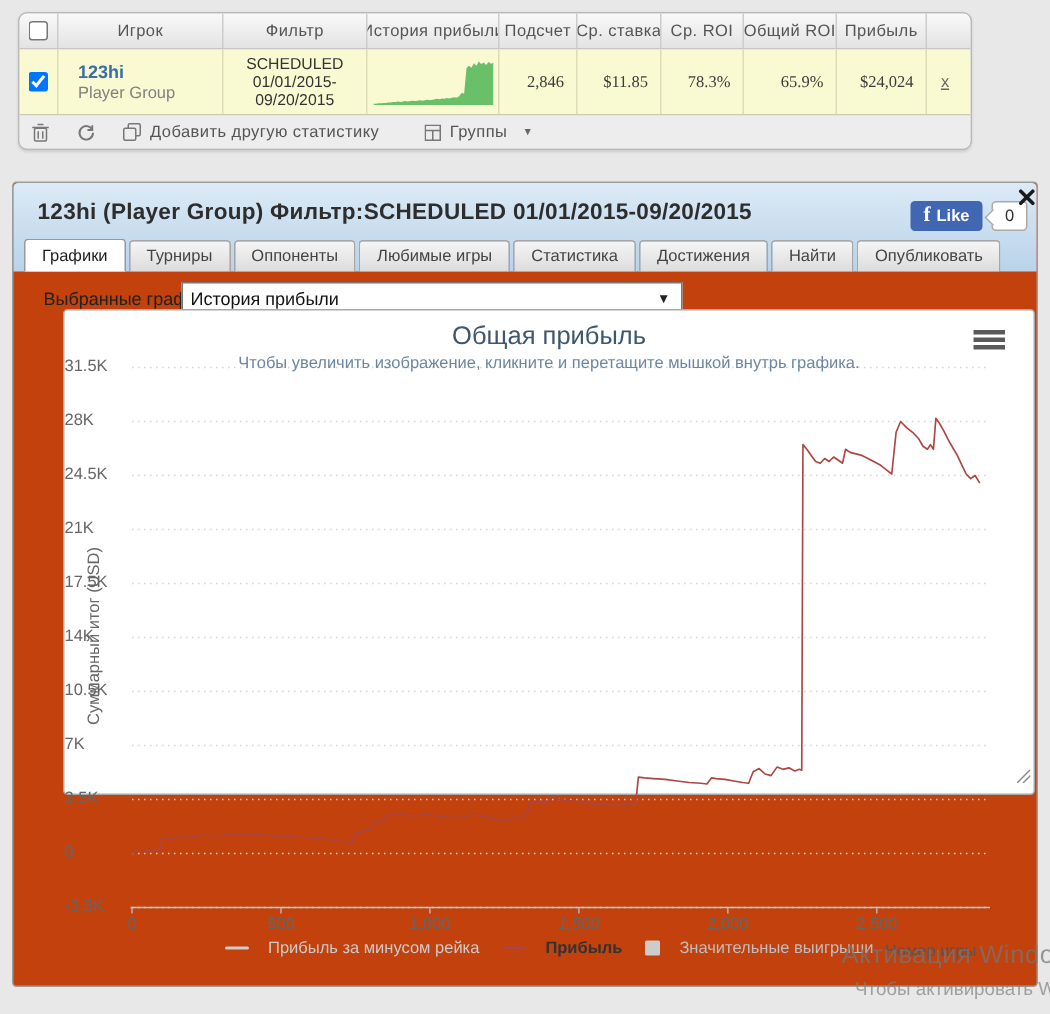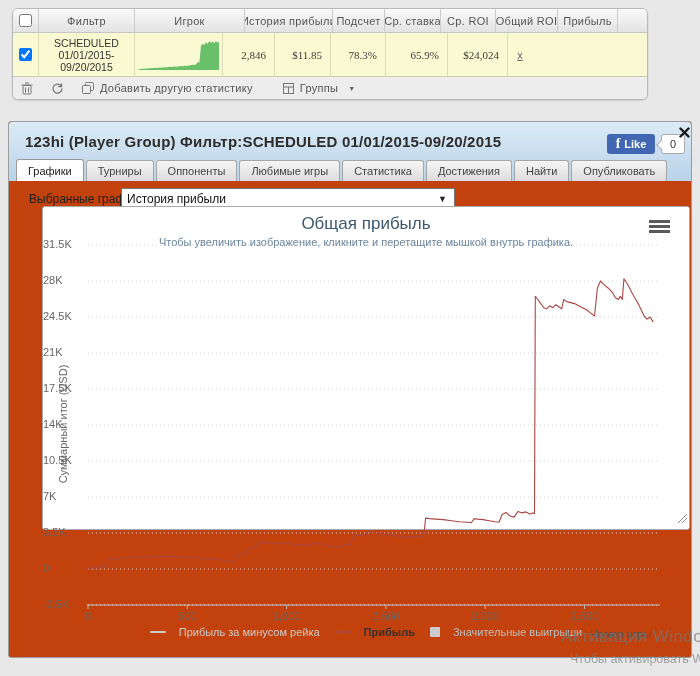--- a/index.html
+++ b/index.html
@@ -96,34 +96,38 @@
   input[type=checkbox]{width:13px;height:13px;}
 </style>
 </head>
 <body>
 
 <div id="stats-panel">
   <div class="thead">
     <div class="cell c-cb">
       <input type="checkbox" style="">
     </div>
+    <div class="cell c-player">Игрок</div>
     <div class="cell c-filter">Фильтр</div>
-    <div class="cell c-player">Игрок</div>
     <div class="cell c-hist">История прибыли</div>
     <div class="cell c-count">Подсчет</div>
     <div class="cell c-stake">Ср. ставка</div>
     <div class="cell c-roi">Ср. ROI</div>
     <div class="cell c-troi">Общий ROI</div>
     <div class="cell c-profit">Прибыль</div>
     <div class="cell c-x"></div>
   </div>
 
   <div class="trow">
     <div class="cell c-cb">
       <input type="checkbox" checked="" style="">
+    </div>
+    <div class="cell c-player">
+      <span class="player-name">123hi</span>
+      <span class="player-sub">Player Group</span>
     </div>
     <div class="cell c-filter">SCHEDULED 01/01/2015- 09/20/2015</div>
     <div class="cell c-hist">
       <svg id="spark" width="80" height="32">
           <polygon points="0,31 0.0,30.1 1.6,30.1 3.3,29.8 4.9,29.8 6.5,29.6 8.2,29.6 9.8,29.3 11.4,29.3 13.1,29.0 14.7,29.0 16.3,28.7 18.0,29.0 19.6,28.7 21.2,28.4 22.9,28.7 24.5,28.4 26.1,28.1 27.8,28.4 29.4,28.1 31.0,27.8 32.7,28.1 34.3,27.8 35.9,27.5 37.6,27.8 39.2,27.5 40.8,27.2 42.4,26.9 44.1,27.2 45.7,26.6 47.3,26.9 49.0,26.4 50.6,26.6 52.2,26.1 53.9,25.8 55.5,26.1 57.1,25.2 58.8,22.9 60.4,23.5 62.0,6.4 63.7,4.9 65.3,6.1 66.9,3.2 68.6,4.9 70.2,2.0 71.8,3.7 73.5,2.6 75.1,4.3 76.7,2.3 78.4,3.5 80.0,2.9 80,31" fill="#6abf69"></polygon>
         </svg>
     </div>
     <div class="cell c-count num">2,846</div>
     <div class="cell c-stake num">$11.85</div>
     <div class="cell c-roi num">78.3%</div>

